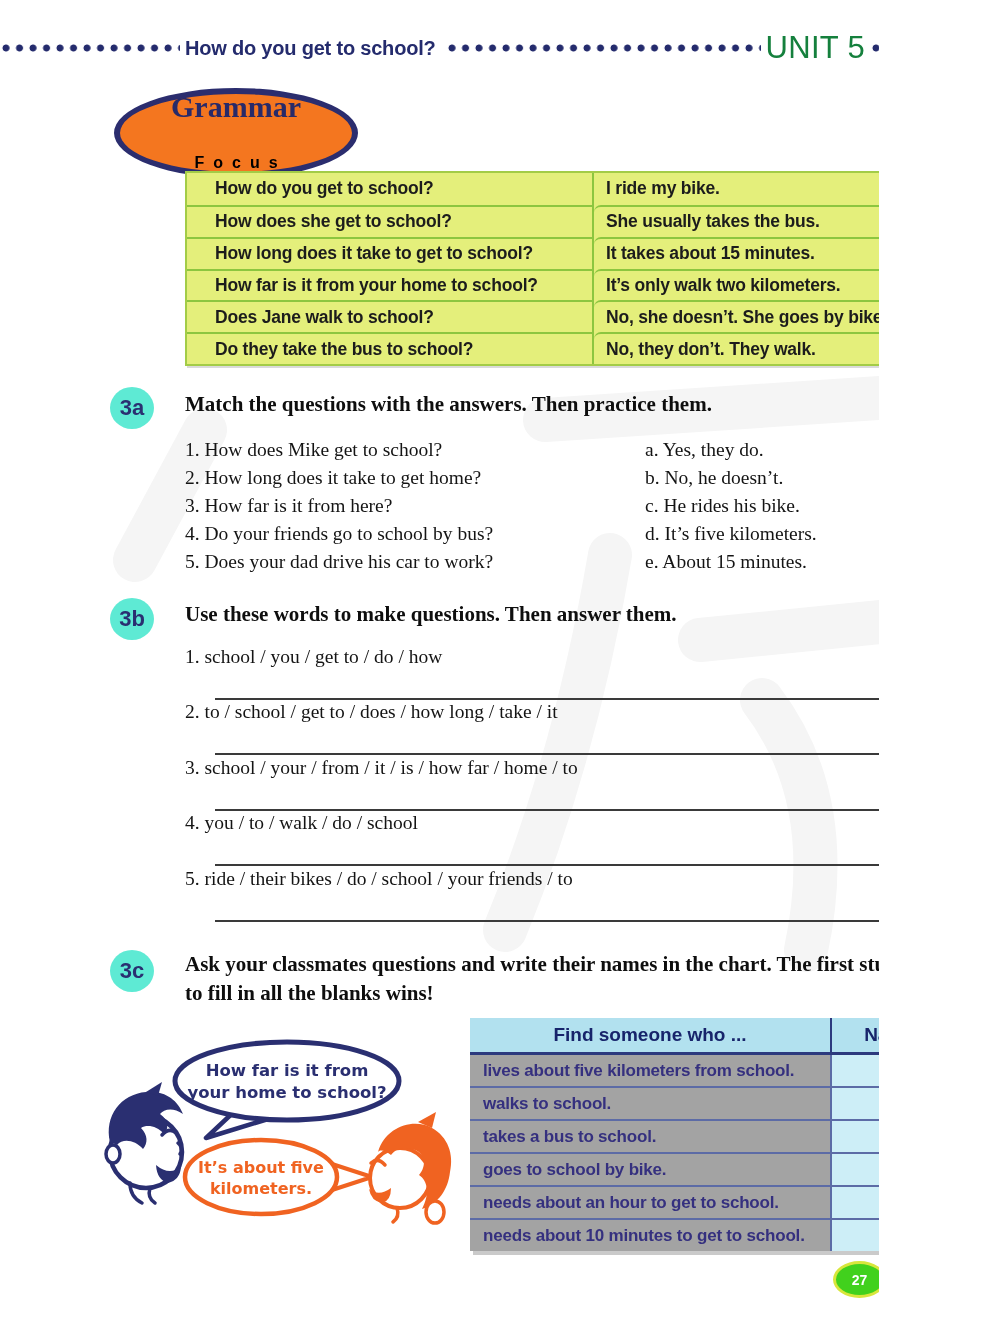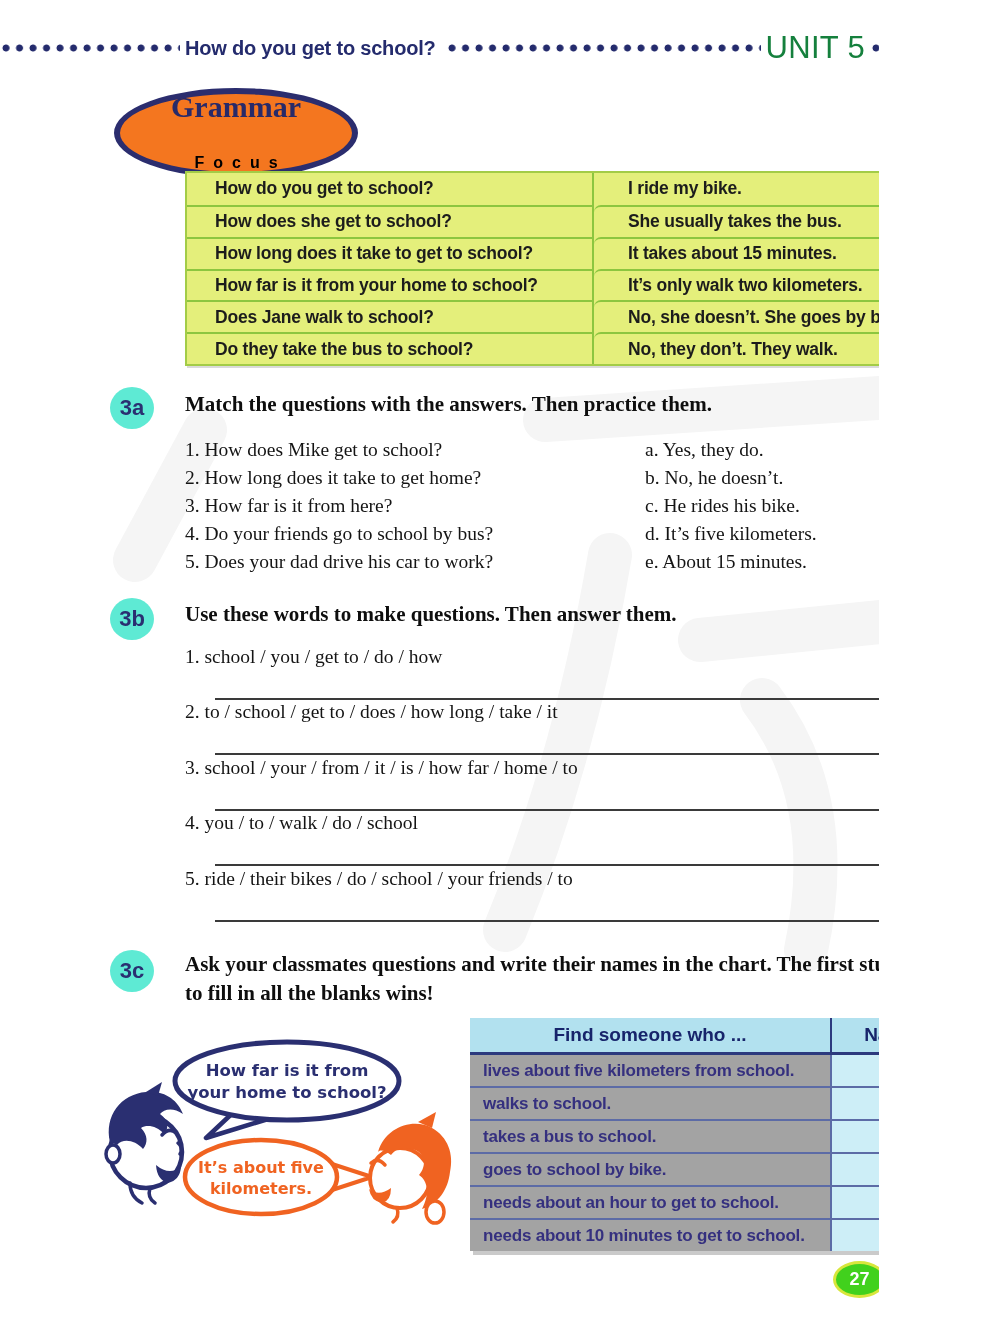--- a/index.html
+++ b/index.html
@@ -26,21 +26,21 @@
   .gfw1{font-family:"Liberation Serif",serif;font-weight:bold;font-size:30px;color:#272a69;line-height:30px;}
   .gfw2{font-weight:bold;font-size:16px;color:#000000;letter-spacing:9px;text-indent:9px;line-height:24px;}
 
   
   .gtable{position:absolute;left:185px;top:171px;width:760px;height:191px;background:#e4ef7b;
           border:2px solid #a3cc47;box-shadow:2px 2px 0 rgba(150,150,150,.35);
           display:grid;grid-template-columns:407px 1fr;grid-auto-rows:1fr;}
   .gcell{display:flex;align-items:center;font-weight:bold;font-size:17.5px;color:#1c1c1c;
          border-top:2px solid #8cc63f;letter-spacing:-0.2px;}
   .gcell.q{padding-left:28px;border-right:2px solid #8cc63f;}
-  .gcell.a{padding-left:34px;border-radius:7px;}
+  .gcell.a{padding-left:12px;border-radius:7px;}
   .gtable .gcell:nth-child(-n+2){border-top:none;}
 
   
   .nbadge{position:absolute;width:44px;height:42px;background:#5eead4;border-radius:50%;
           display:flex;align-items:center;justify-content:center;
           font-weight:bold;font-size:22px;color:#2a2f71;}
   .stitle{position:absolute;font-family:"Liberation Serif",serif;font-weight:bold;font-size:21px;
           color:#0e0e0e;line-height:29px;}
 
   
@@ -62,21 +62,21 @@
   .fhcell{display:flex;align-items:center;justify-content:center;font-weight:bold;font-size:19px;color:#17246b;}
   .fhcell.c1{border-right:2px solid #2c3a7e;}
   .frow{display:grid;grid-template-columns:362px 1fr;height:31px;border-bottom:2px solid #5c6ba6;}
   .fcell{display:flex;align-items:center;font-weight:bold;font-size:17px;color:#35307f;
          padding-left:13px;border-right:2px solid #5c6ba6;letter-spacing:-0.2px;}
   .fname{background:#cdeef7;}
 
   
   .pagenum{position:absolute;left:833px;top:1261px;width:47px;height:31px;background:#41d11d;
            border:3px solid #d8e63c;border-radius:50%;display:flex;align-items:center;justify-content:center;
-           font-weight:bold;font-size:18px;color:#ffffff;}
+           font-weight:bold;font-size:14px;color:#ffffff;}
 </style>
 </head>
 <body>
 
 <div class="page">
 
   <svg class="wm" width="1000" height="1336" viewBox="0 0 1000 1336">
     <g stroke="#1a1a1a" stroke-opacity="0.045" stroke-width="44" stroke-linecap="round" fill="none">
       <path d="M205 430 L135 560"></path>
       <path d="M545 420 L880 398"></path>

